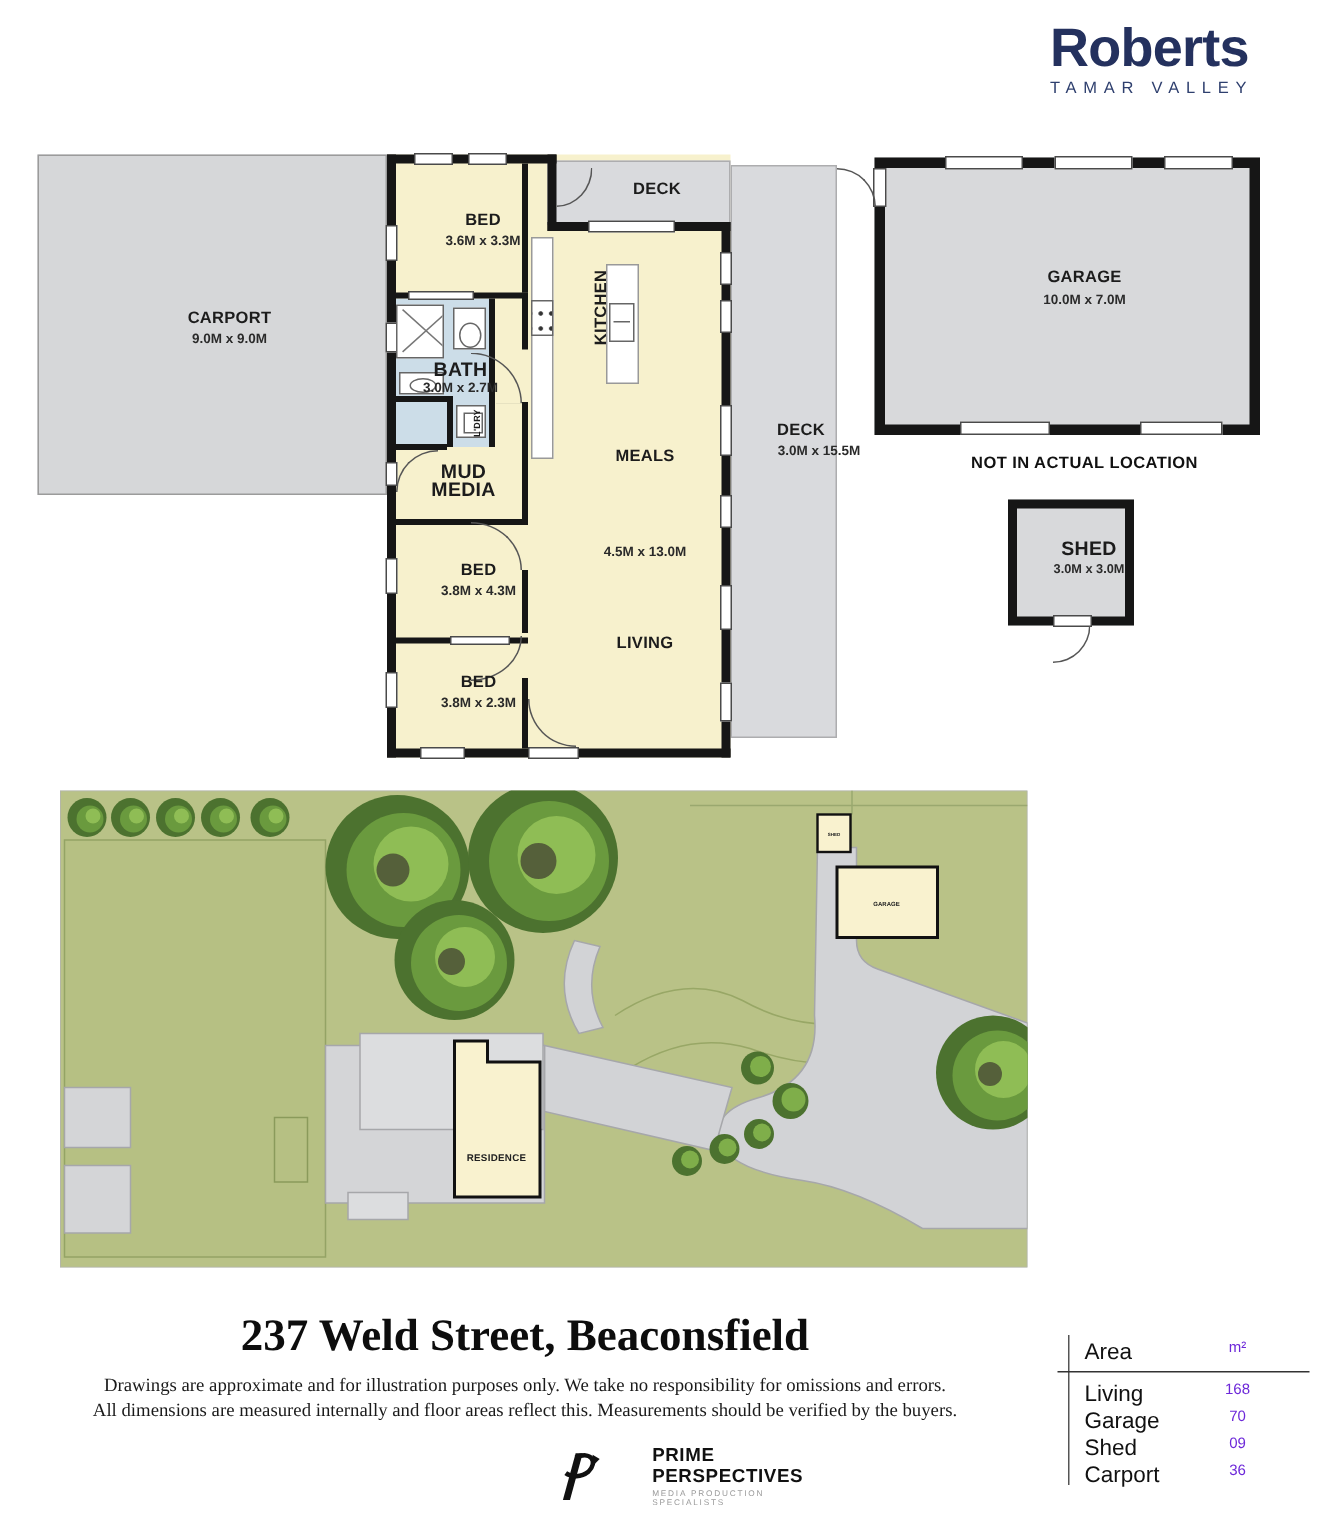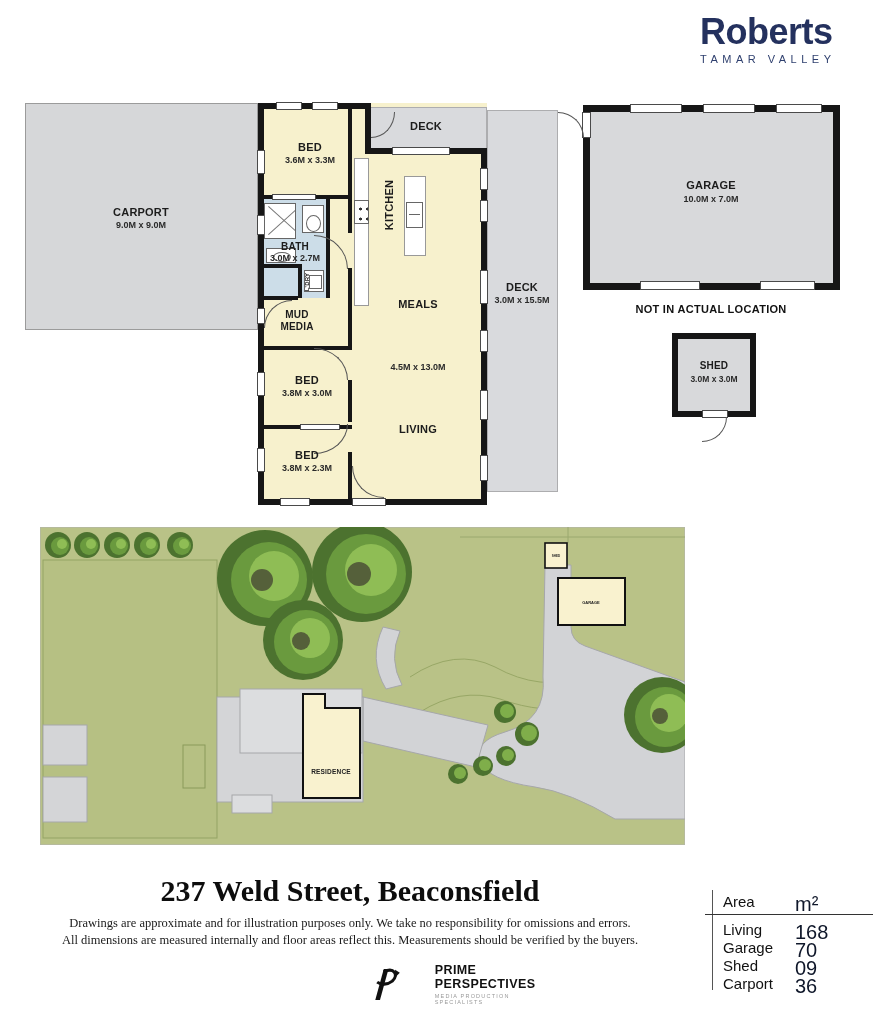--- a/index.html
+++ b/index.html
@@ -10,34 +10,34 @@
   .w{position:absolute;background:#161616;}
   .win{position:absolute;background:#fff;border:1px solid #4a4a4a;box-sizing:border-box;}
   .arc{position:absolute;box-sizing:border-box;}
   .arc.tl{border-top:1.4px solid #555;border-left:1.4px solid #555;border-top-left-radius:100% 100%;}
   .arc.tr{border-top:1.4px solid #555;border-right:1.4px solid #555;border-top-right-radius:100% 100%;}
   .arc.bl{border-bottom:1.4px solid #555;border-left:1.4px solid #555;border-bottom-left-radius:100% 100%;}
   .arc.br{border-bottom:1.4px solid #555;border-right:1.4px solid #555;border-bottom-right-radius:100% 100%;}
   .fixture{position:absolute;background:#fff;border:1px solid #666;box-sizing:border-box;}
   
   .lab{position:absolute;transform:translate(-50%,-50%);text-align:right;color:#1c1c1c;
-       white-space:nowrap;line-height:1.25;}
+       white-space:nowrap;line-height:1.25;margin-left:12px;}
   .rname{font-weight:bold;font-size:11px;letter-spacing:.2px;}
-  .rname.sm{font-size:10px;}
+  .rname.sm{font-size:13px;}
   .rdim{font-weight:bold;font-size:9px;color:#2a2a2a;}
   .vert{writing-mode:vertical-rl;transform:translate(-50%,-50%) rotate(180deg);}
   .note{font-weight:bold;font-size:11px;letter-spacing:.3px;color:#111;}
   
   .title{position:absolute;left:0;width:700px;text-align:center;
          font-family:"Liberation Serif",serif;font-weight:bold;font-size:30px;color:#0d0d0d;}
   .disc{position:absolute;left:0;width:700px;text-align:center;
         font-family:"Liberation Serif",serif;font-size:12.5px;color:#1a1a1a;line-height:1.35;}
   
   .tbl-txt{position:absolute;font-size:15px;color:#111;}
-  .tbl-num{position:absolute;font-size:20px;color:#0f172a;text-align:left;width:60px;}
+  .tbl-num{position:absolute;font-size:10px;color:#6d28d9;text-align:center;width:60px;}
   
   .brand-name{font-weight:bold;font-size:36px;color:#24315e;letter-spacing:-.5px;line-height:1;}
   .brand-tag{font-size:11px;color:#2e3f6e;letter-spacing:4.5px;margin-top:3px;}
   
   .prod-name{font-weight:bold;font-size:12.5px;color:#111;letter-spacing:.4px;line-height:1.15;}
   .prod-tag{font-size:5.5px;color:#9a9a9a;letter-spacing:1.2px;margin-top:2px;}
   .stove-dots{background-image:radial-gradient(circle,#333 1.2px,transparent 1.8px);
               background-size:7px 10px;background-position:2px 3px;}
   .xline{position:absolute;left:-2px;top:50%;width:42px;height:0;border-top:1px solid #777;transform-origin:center;}
 </style>
@@ -50,21 +50,21 @@
     <div class="brand-name">Roberts</div>
     <div class="brand-tag">TAMAR VALLEY</div>
   </div>
 
   <div class="abs" style="left:25px;top:103px;width:233px;height:227px;background:#d6d7d9;border:1px solid #9b9b9b;box-sizing:border-box;"></div>
   <div class="lab rname" style="left:141px;top:213px;">CARPORT</div>
   <div class="lab rdim" style="left:141px;top:226px;">9.0M x 9.0M</div>
 
   <div class="abs" style="left:487px;top:110px;width:71px;height:382px;background:#d9dadd;border:1px solid #adadaf;box-sizing:border-box;"></div>
   <div class="lab rname" style="left:522px;top:288px;">DECK</div>
-  <div class="lab rdim" style="left:522px;top:301px;">3.0M x 15.5M</div>
+  <div class="lab rdim" style="left:534px;top:301px;">3.0M x 15.5M</div>
 
   <div class="abs" style="left:258px;top:103px;width:229px;height:402px;background:#f7f1cd;"></div>
 
   <div class="abs" style="left:365px;top:107px;width:122px;height:43px;background:#d9dadd;border:1px solid #adadaf;box-sizing:border-box;"></div>
   <div class="lab rname" style="left:426px;top:127px;">DECK</div>
 
   <div class="abs" style="left:262px;top:199px;width:66px;height:99px;background:#ccdde8;"></div>
   <div class="abs" style="left:300px;top:266px;width:28px;height:32px;background:#ccdde8;"></div>
 
   <div class="w" style="left:258px;top:103px;width:6px;height:402px;"></div>
@@ -138,21 +138,21 @@
   <div class="lab rname vert" style="left:390px;top:205px;">KITCHEN</div>
   <div class="lab rname sm" style="left:295px;top:247px;">BATH</div>
   <div class="lab rdim" style="left:295px;top:259px;">3.0M x 2.7M</div>
   <div class="lab rname vert" style="left:308px;top:282px;font-size:6px;">L'DRY</div>
   <div class="lab rname sm" style="left:297px;top:315px;">MUD</div>
   <div class="lab rname sm" style="left:297px;top:327px;">MEDIA</div>
   <div class="lab rname" style="left:418px;top:305px;">MEALS</div>
   <div class="lab rdim" style="left:418px;top:368px;">4.5M x 13.0M</div>
   <div class="lab rname" style="left:418px;top:430px;">LIVING</div>
   <div class="lab rname" style="left:307px;top:381px;">BED</div>
-  <div class="lab rdim" style="left:307px;top:394px;">3.8M x 3.0M</div>
+  <div class="lab rdim" style="left:307px;top:394px;">3.8M x 4.3M</div>
   <div class="lab rname" style="left:307px;top:456px;">BED</div>
   <div class="lab rdim" style="left:307px;top:469px;">3.8M x 2.3M</div>
 
   <div class="abs" style="left:583px;top:105px;width:257px;height:185px;background:#d8d9db;border:7px solid #161616;box-sizing:border-box;"></div>
   <div class="win" style="left:630px;top:104px;width:52px;height:9px;"></div>
   <div class="win" style="left:703px;top:104px;width:52px;height:9px;"></div>
   <div class="win" style="left:776px;top:104px;width:46px;height:9px;"></div>
   <div class="win" style="left:640px;top:281px;width:60px;height:9px;"></div>
   <div class="win" style="left:760px;top:281px;width:55px;height:9px;"></div>
   <div class="win" style="left:582px;top:112px;width:9px;height:26px;"></div>

